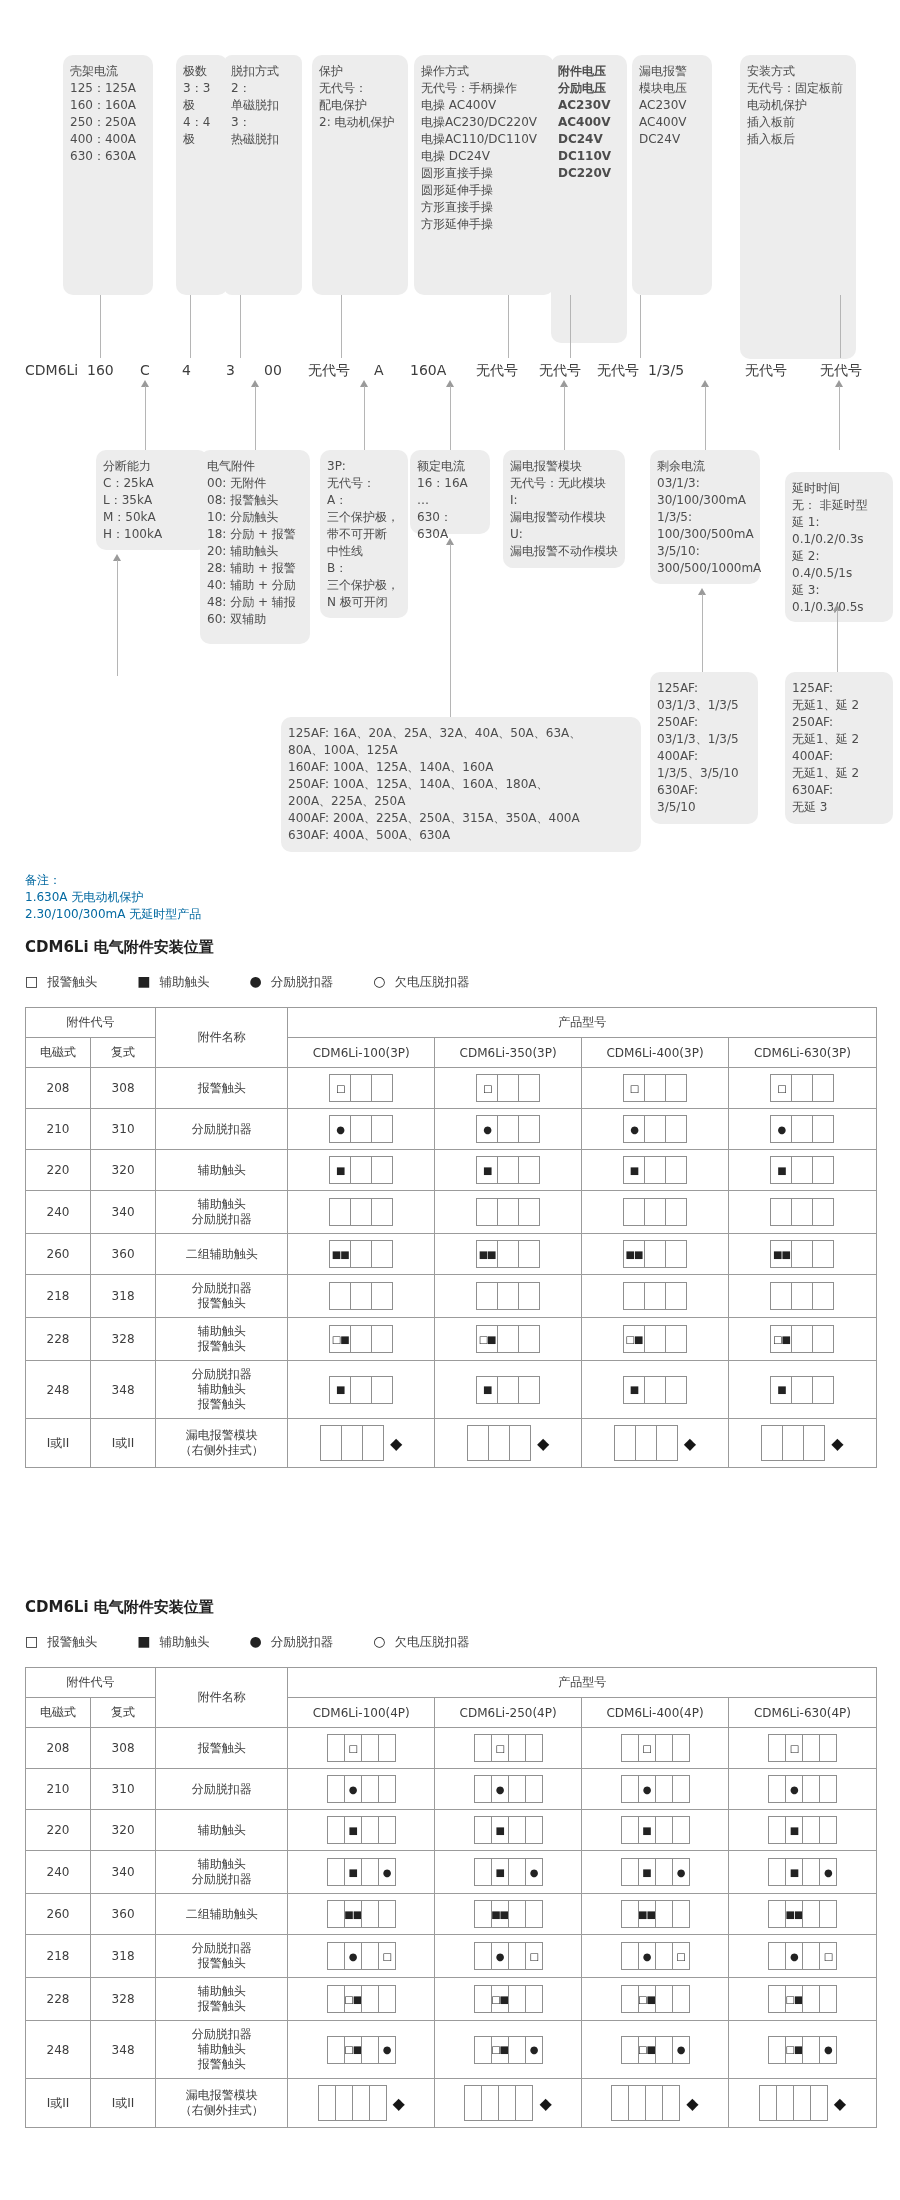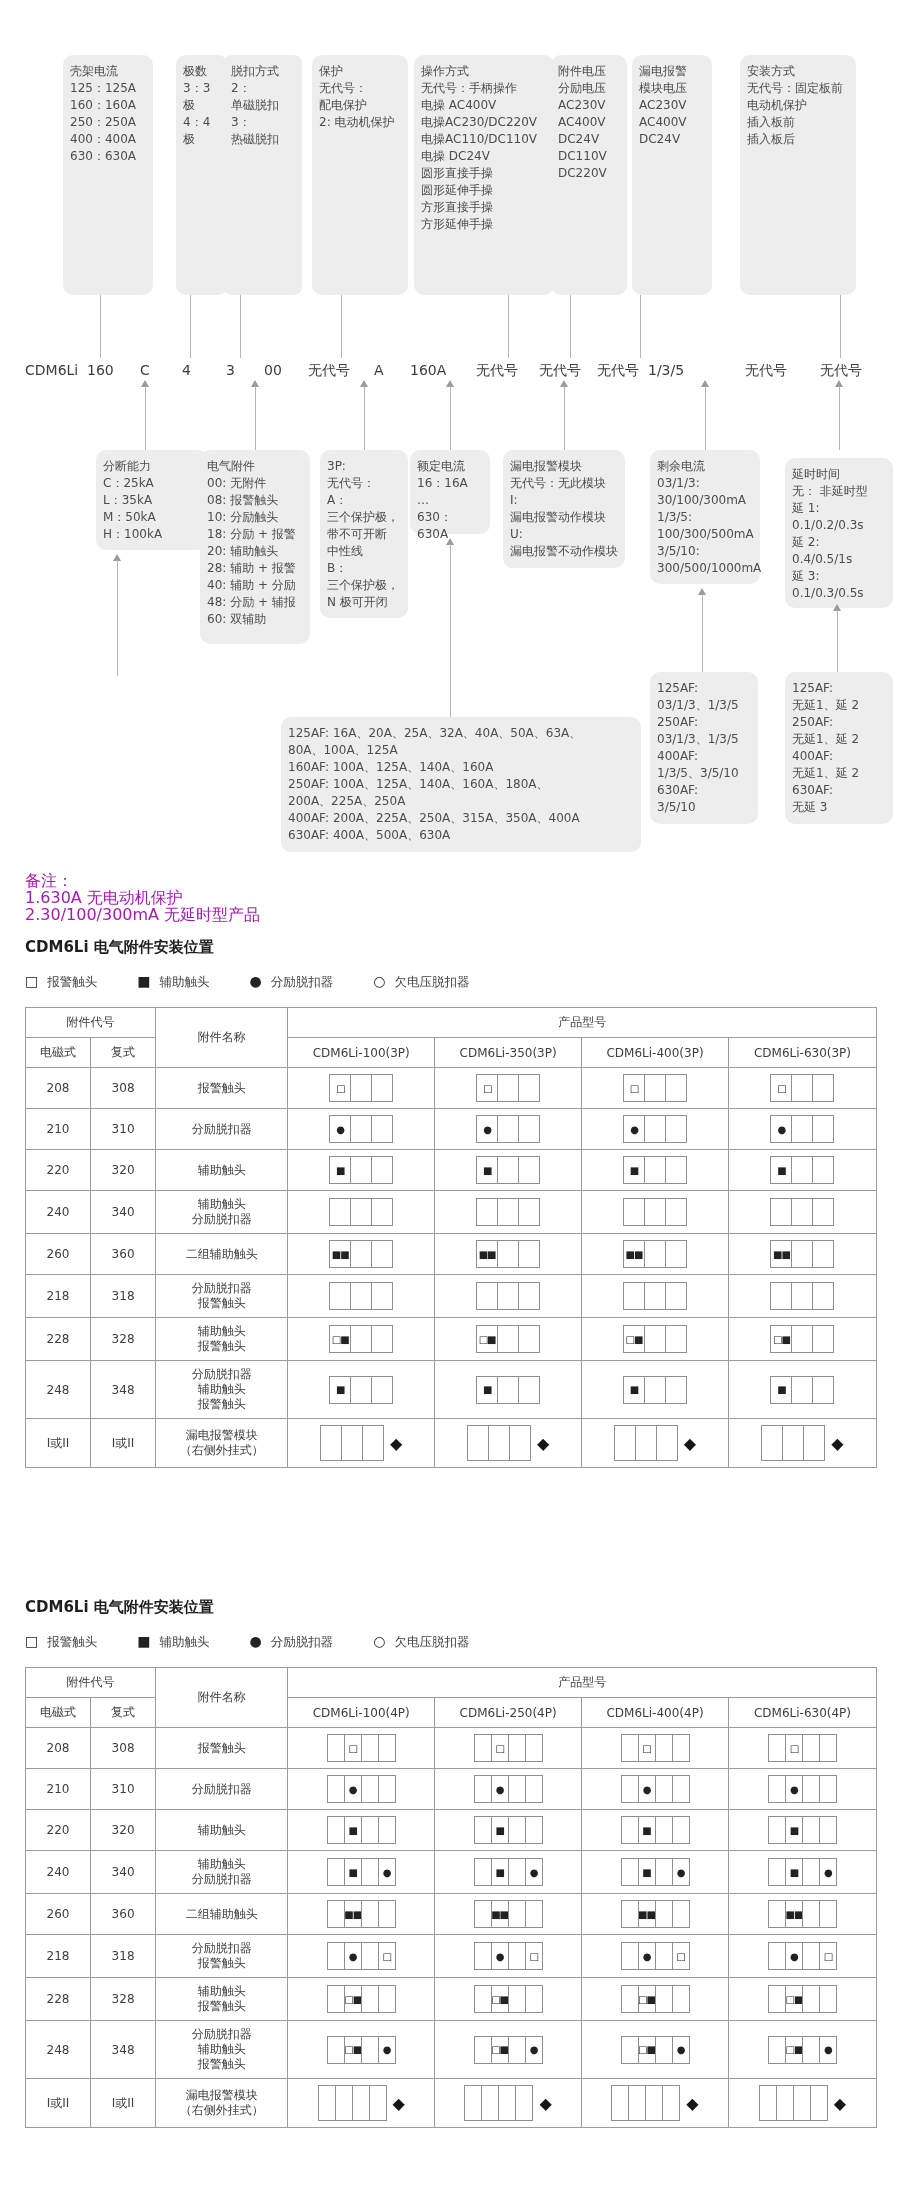--- a/index.html
+++ b/index.html
@@ -7,21 +7,21 @@
   .page{position:relative;width:900px;height:2200px;background:#fff;overflow:hidden;
         font-family:"DejaVu Sans","Liberation Sans",sans-serif;color:#474747}
   #diagram{position:absolute;left:0;top:0;width:900px;height:940px}
   .fbox{position:absolute;background:#ededed;border-radius:10px;padding:8px 7px;
         font-size:12px;line-height:17px;color:#4d4d4d}
   .fbox .ln{min-height:17px}
   .vline{position:absolute;width:1px;background:#b5b5b5}
   .arrow-up{position:absolute;width:0;height:0;border-left:4px solid transparent;
         border-right:4px solid transparent;border-bottom:7px solid #9a9a9a}
   .code-seg{position:absolute;top:362px;font-size:14px;color:#3d3d3d;white-space:nowrap}
-  .notes{position:absolute;left:25px;top:872px;font-size:16px;line-height:17px;color:#a21caf}
+  .notes{position:absolute;left:25px;top:872px;font-size:12px;line-height:17px;color:#0369a1}
   .section{position:absolute;left:25px;width:852px}
   .sec-title{font-size:15px;font-weight:bold;color:#1f1f1f;margin-bottom:16px}
   .legend{display:flex;gap:40px;align-items:center;margin-bottom:16px;font-size:12.5px;color:#444}
   .leg-sym{font-size:14px;margin-right:9px;color:#222}
   .acc-table{border-collapse:collapse;width:852px;table-layout:fixed}
   .acc-table th,.acc-table td{border:1px solid #9b9b9b;font-weight:normal;font-size:12px;
         color:#3e3e3e;padding:6px 4px;vertical-align:middle;text-align:center}
   .th-left{text-align:left;padding-left:8px}
   .td-c{text-align:center}
   .td-name{text-align:left;padding-left:8px;line-height:15px}
@@ -71,37 +71,37 @@
         <div class="ln">无代号：手柄操作</div>
         <div class="ln">电操 AC400V</div>
         <div class="ln">电操AC230/DC220V</div>
         <div class="ln">电操AC110/DC110V</div>
         <div class="ln">电操 DC24V</div>
         <div class="ln">圆形直接手操</div>
         <div class="ln">圆形延伸手操</div>
         <div class="ln">方形直接手操</div>
         <div class="ln">方形延伸手操</div>
       </div>
-      <div class="fbox" style="left: 551px; top: 55px; width: 76px; height: 240px;">
+      <div class="fbox" style="left: 551px; top: 55px; width: 76px; height: 288px; font-weight: bold;">
         <div class="ln">附件电压</div>
         <div class="ln">分励电压</div>
         <div class="ln">AC230V</div>
         <div class="ln">AC400V</div>
         <div class="ln">DC24V</div>
         <div class="ln">DC110V</div>
         <div class="ln">DC220V</div>
       </div>
       <div class="fbox" style="left: 632px; top: 55px; width: 80px; height: 240px;">
         <div class="ln">漏电报警</div>
         <div class="ln">模块电压</div>
         <div class="ln">AC230V</div>
         <div class="ln">AC400V</div>
         <div class="ln">DC24V</div>
       </div>
-      <div class="fbox" style="left: 740px; top: 55px; width: 116px; height: 240px;">
+      <div class="fbox" style="left: 740px; top: 55px; width: 116px; height: 304px;">
         <div class="ln">安装方式</div>
         <div class="ln">无代号：固定板前</div>
         <div class="ln">电动机保护</div>
         <div class="ln">插入板前</div>
         <div class="ln">插入板后</div>
       </div>
       <div class="fbox" style="left: 96px; top: 450px; width: 112px; height: 100px;">
         <div class="ln">分断能力</div>
         <div class="ln">C：25kA</div>
         <div class="ln">L：35kA</div>
@@ -147,21 +147,21 @@
       </div>
       <div class="fbox" style="left: 650px; top: 450px; width: 110px; height: 134px;">
         <div class="ln">剩余电流</div>
         <div class="ln">03/1/3:</div>
         <div class="ln">30/100/300mA</div>
         <div class="ln">1/3/5:</div>
         <div class="ln">100/300/500mA</div>
         <div class="ln">3/5/10:</div>
         <div class="ln">300/500/1000mA</div>
       </div>
-      <div class="fbox" style="left: 785px; top: 458px; width: 108px; height: 150px;">
+      <div class="fbox" style="left: 785px; top: 472px; width: 108px; height: 150px;">
         <div class="ln">延时时间</div>
         <div class="ln">无： 非延时型</div>
         <div class="ln">延 1:</div>
         <div class="ln">0.1/0.2/0.3s</div>
         <div class="ln">延 2:</div>
         <div class="ln">0.4/0.5/1s</div>
         <div class="ln">延 3:</div>
         <div class="ln">0.1/0.3/0.5s</div>
       </div>
       <div class="fbox" style="left: 281px; top: 717px; width: 360px;">

